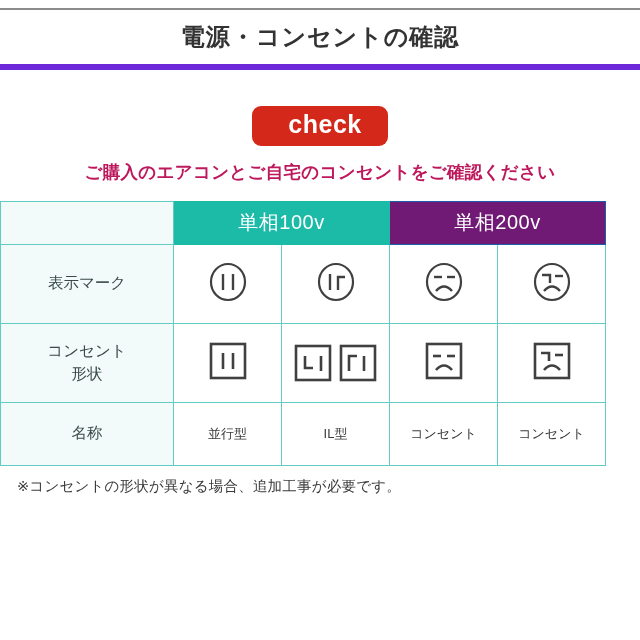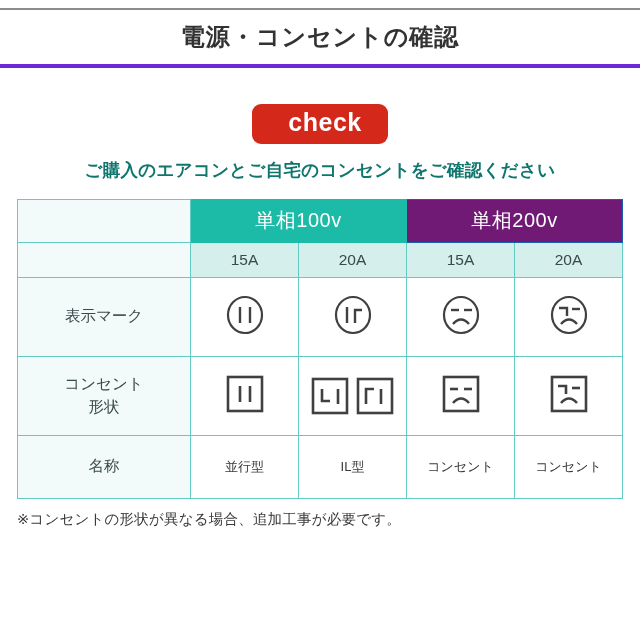--- a/index.html
+++ b/index.html
@@ -12,21 +12,21 @@
     background: #ffffff;
     font-family: "Liberation Sans", "DejaVu Sans", sans-serif;
     color: #333333;
     overflow: hidden;
   }
 
   
   .title-bar {
     margin-top: 8px;
     border-top: 2px solid #8c8c8c;
-    border-bottom: 4px solid #6d28d9;
+    border-bottom: 6px solid #6d28d9;
     height: 54px;
     display: flex;
     align-items: center;
     justify-content: center;
   }
   .title-bar .title-text {
     font-size: 24px;
     font-weight: bold;
     color: #333333;
     letter-spacing: 1px;
@@ -46,27 +46,27 @@
     font-weight: bold;
     border-radius: 9px;
     padding: 5px 26px 7px 36px;
     line-height: 1.1;
     letter-spacing: 0.5px;
   }
   .check-sub {
     margin-top: 14px;
     font-size: 17.5px;
     font-weight: bold;
-    color: #0f766e;
+    color: #be185d;
     letter-spacing: 0.3px;
   }
 
   
   .table-wrap {
-    margin: 17px 17px 0 17px;
+    margin: 17px 17px 0 0;
     width: 606px;
     box-sizing: border-box;
   }
   table.outlet-table {
     border-collapse: collapse;
     width: 606px;
     table-layout: fixed;
   }
   table.outlet-table td,
   table.outlet-table th {
@@ -162,27 +162,20 @@
 <div class="table-wrap">
   <table class="outlet-table">
     <tbody>
 
       <tr>
         <th class="corner-blank col-label"></th>
         <th class="vhead v100" colspan="2">単相100v</th>
         <th class="vhead v200" colspan="2">単相200v</th>
       </tr>
 
-      <tr>
-        <td class="amp-blank col-label"></td>
-        <td class="amp col-cell">15A</td>
-        <td class="amp col-cell dash-left">20A</td>
-        <td class="amp col-cell solid-left">15A</td>
-        <td class="amp col-cell dash-left">20A</td>
-      </tr>
 
       <tr>
         <td class="rowlabel col-label">表示マーク</td>
 
         <td class="cell col-cell">
           <span class="glyph">
             <svg width="46" height="46" viewBox="0 0 46 46">
               <ellipse cx="23" cy="23" rx="17" ry="18" fill="none" stroke="#404040" stroke-width="2.2"></ellipse>
               <line x1="18" y1="15" x2="18" y2="31" stroke="#404040" stroke-width="2.4"></line>
               <line x1="28" y1="15" x2="28" y2="31" stroke="#404040" stroke-width="2.4"></line>

